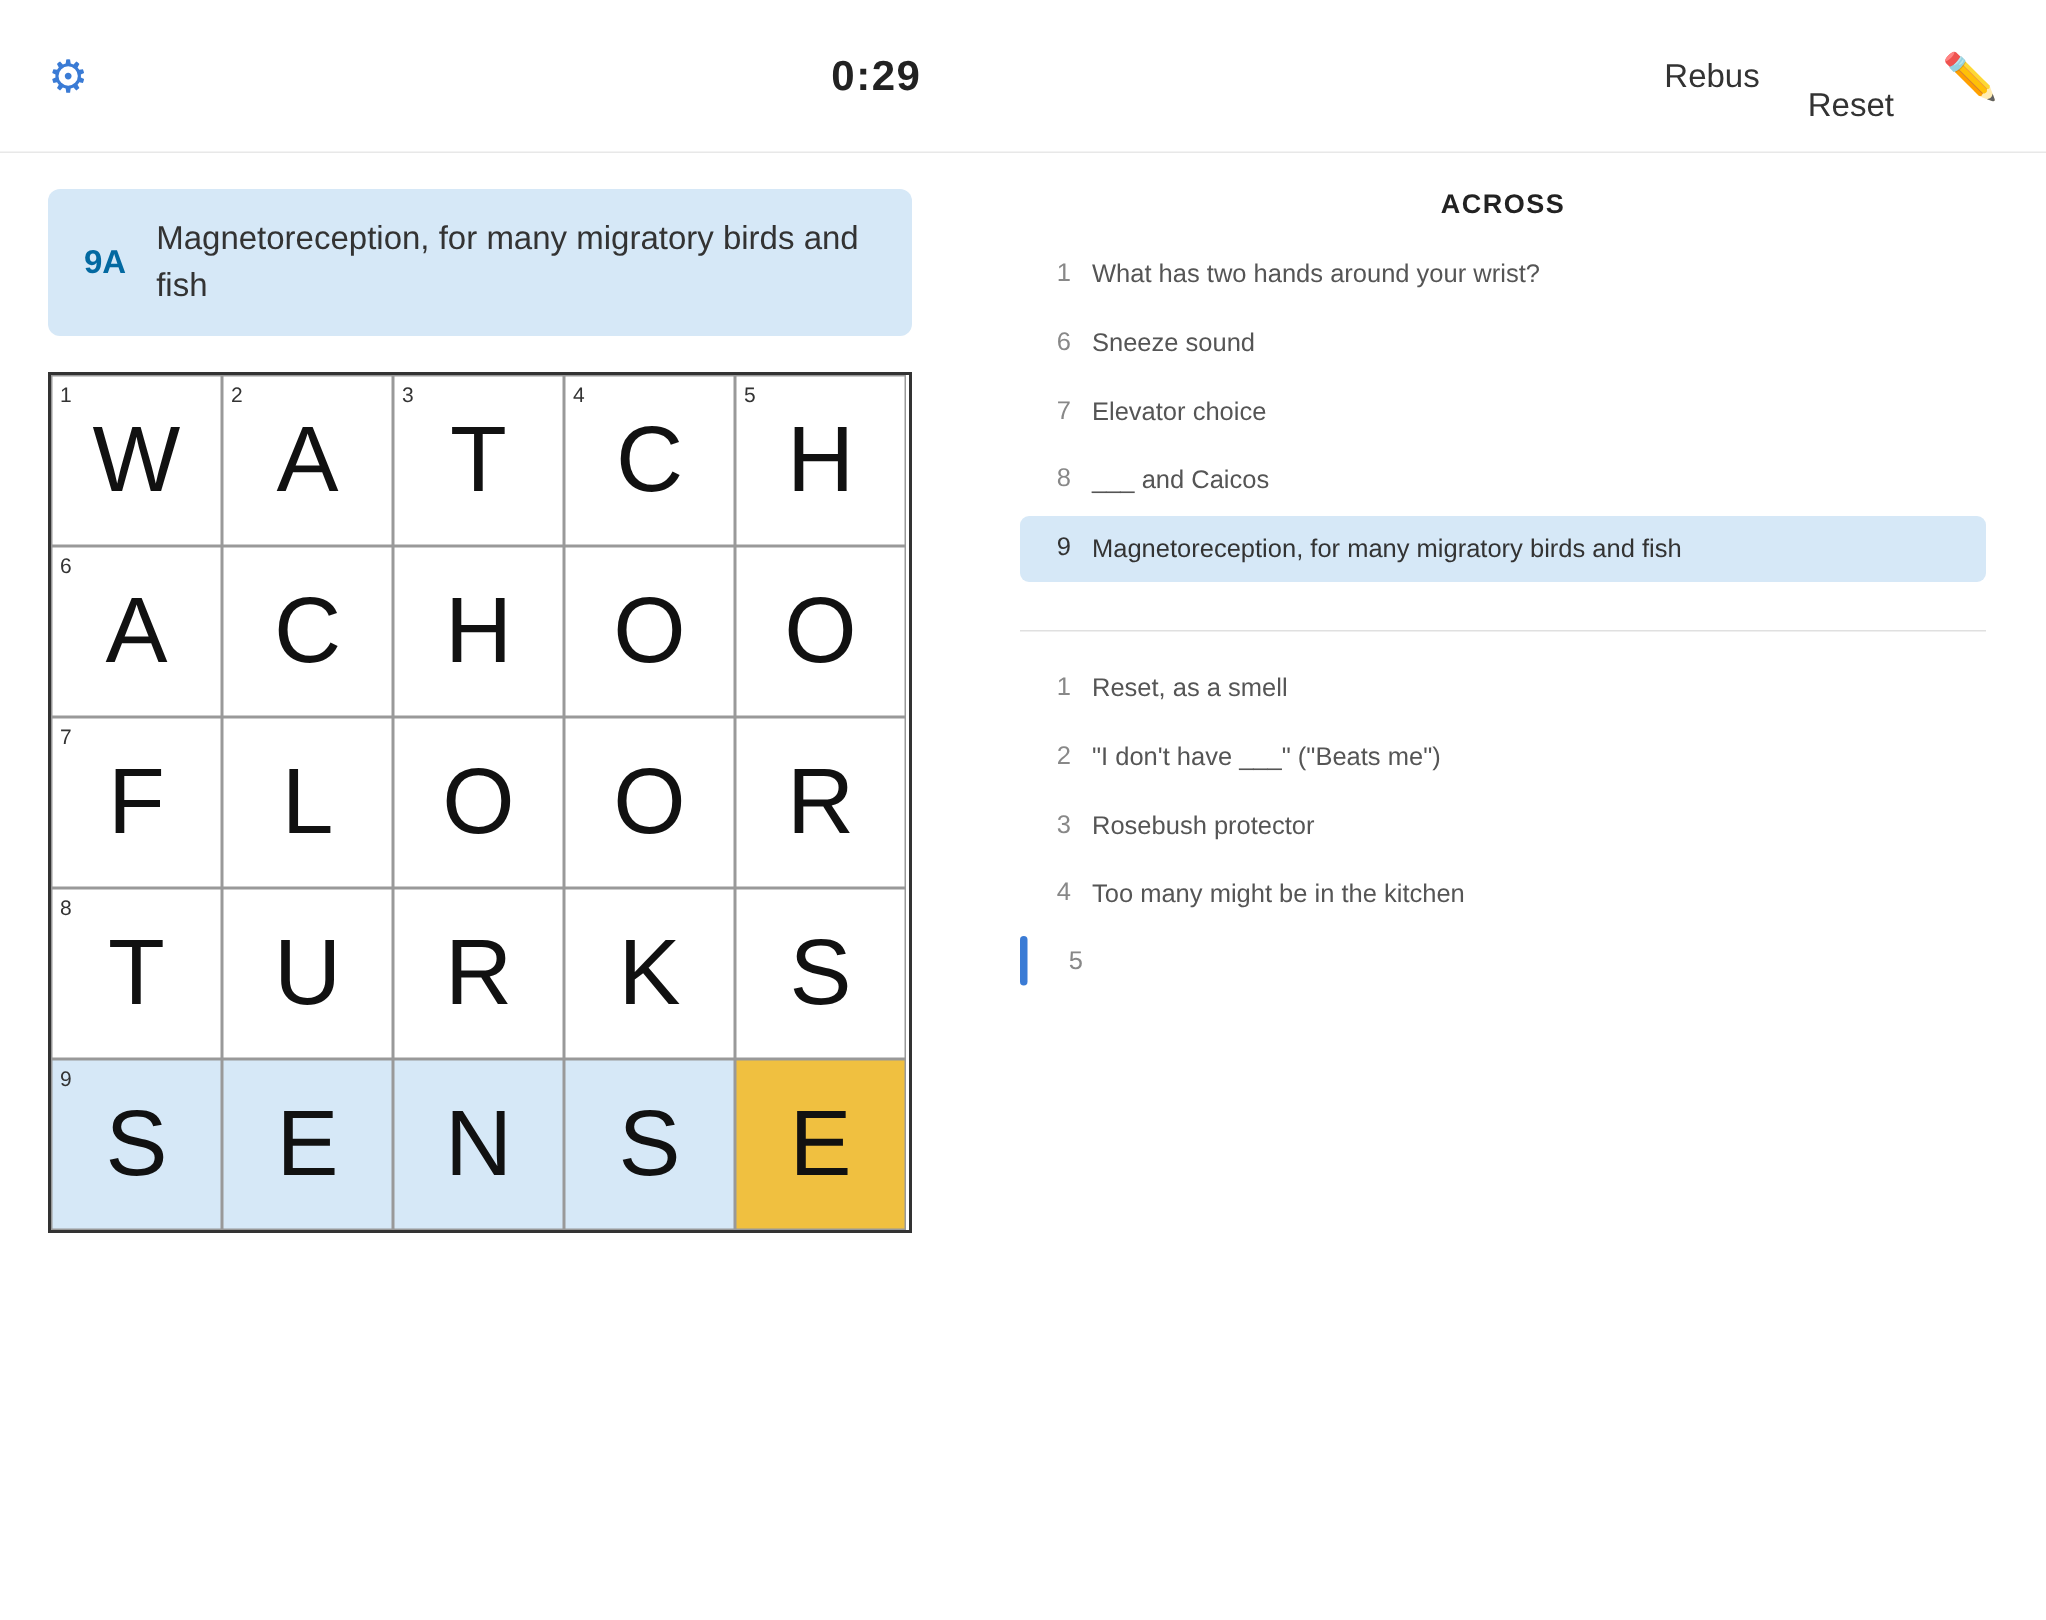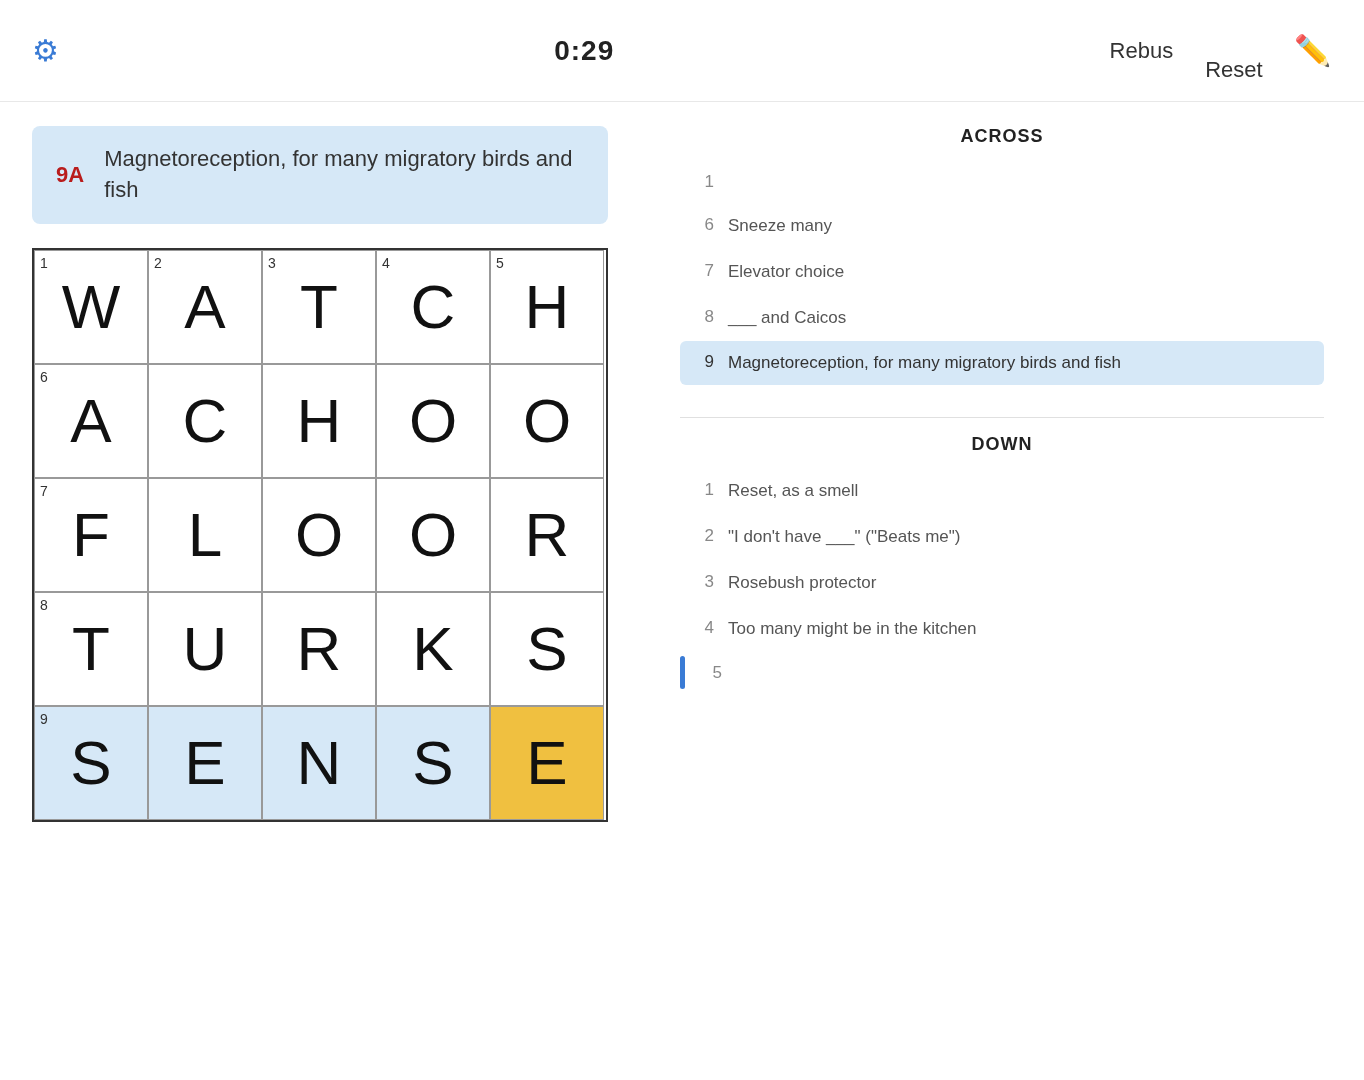--- a/index.html
+++ b/index.html
@@ -74,21 +74,21 @@
       border-radius: 8px;
       padding: 18px 24px;
       margin-bottom: 24px;
       display: flex;
       align-items: center;
       gap: 20px;
     }
     .clue-hint-number {
       font-size: 22px;
       font-weight: 700;
-      color: #b91c1c;
+      color: #0369a1;
       white-space: nowrap;
     }
     .clue-hint-text {
       font-size: 22px;
       color: #333;
       line-height: 1.4;
     }
 
     
     .crossword-grid {
@@ -308,42 +308,42 @@
       </div>
 
   </div>
 
   <div class="right-panel">
 
     <div class="clue-section-title">ACROSS</div>
     <ul class="clue-list" id="across-list">
         <li class="clue-item">
           <span class="clue-num">1</span>
+          <span class="clue-text">What has two hands around your wrist?</span>
         </li>
         <li class="clue-item">
           <span class="clue-num">6</span>
-          <span class="clue-text">Sneeze many</span>
+          <span class="clue-text">Sneeze sound</span>
         </li>
         <li class="clue-item">
           <span class="clue-num">7</span>
           <span class="clue-text">Elevator choice</span>
         </li>
         <li class="clue-item">
           <span class="clue-num">8</span>
           <span class="clue-text">___ and Caicos</span>
         </li>
         <li class="clue-item active">
           <span class="clue-num">9</span>
           <span class="clue-text">Magnetoreception, for many migratory birds and fish</span>
         </li>
       </ul>
 
     <hr class="divider">
 
-    <div class="clue-section-title">DOWN</div>
     <ul class="clue-list" id="down-list">
         <li class="clue-item">
           <span class="clue-num">1</span>
           <span class="clue-text">Reset, as a smell</span>
         </li>
         <li class="clue-item">
           <span class="clue-num">2</span>
           <span class="clue-text">"I don't have ___" ("Beats me")</span>
         </li>
         <li class="clue-item">

